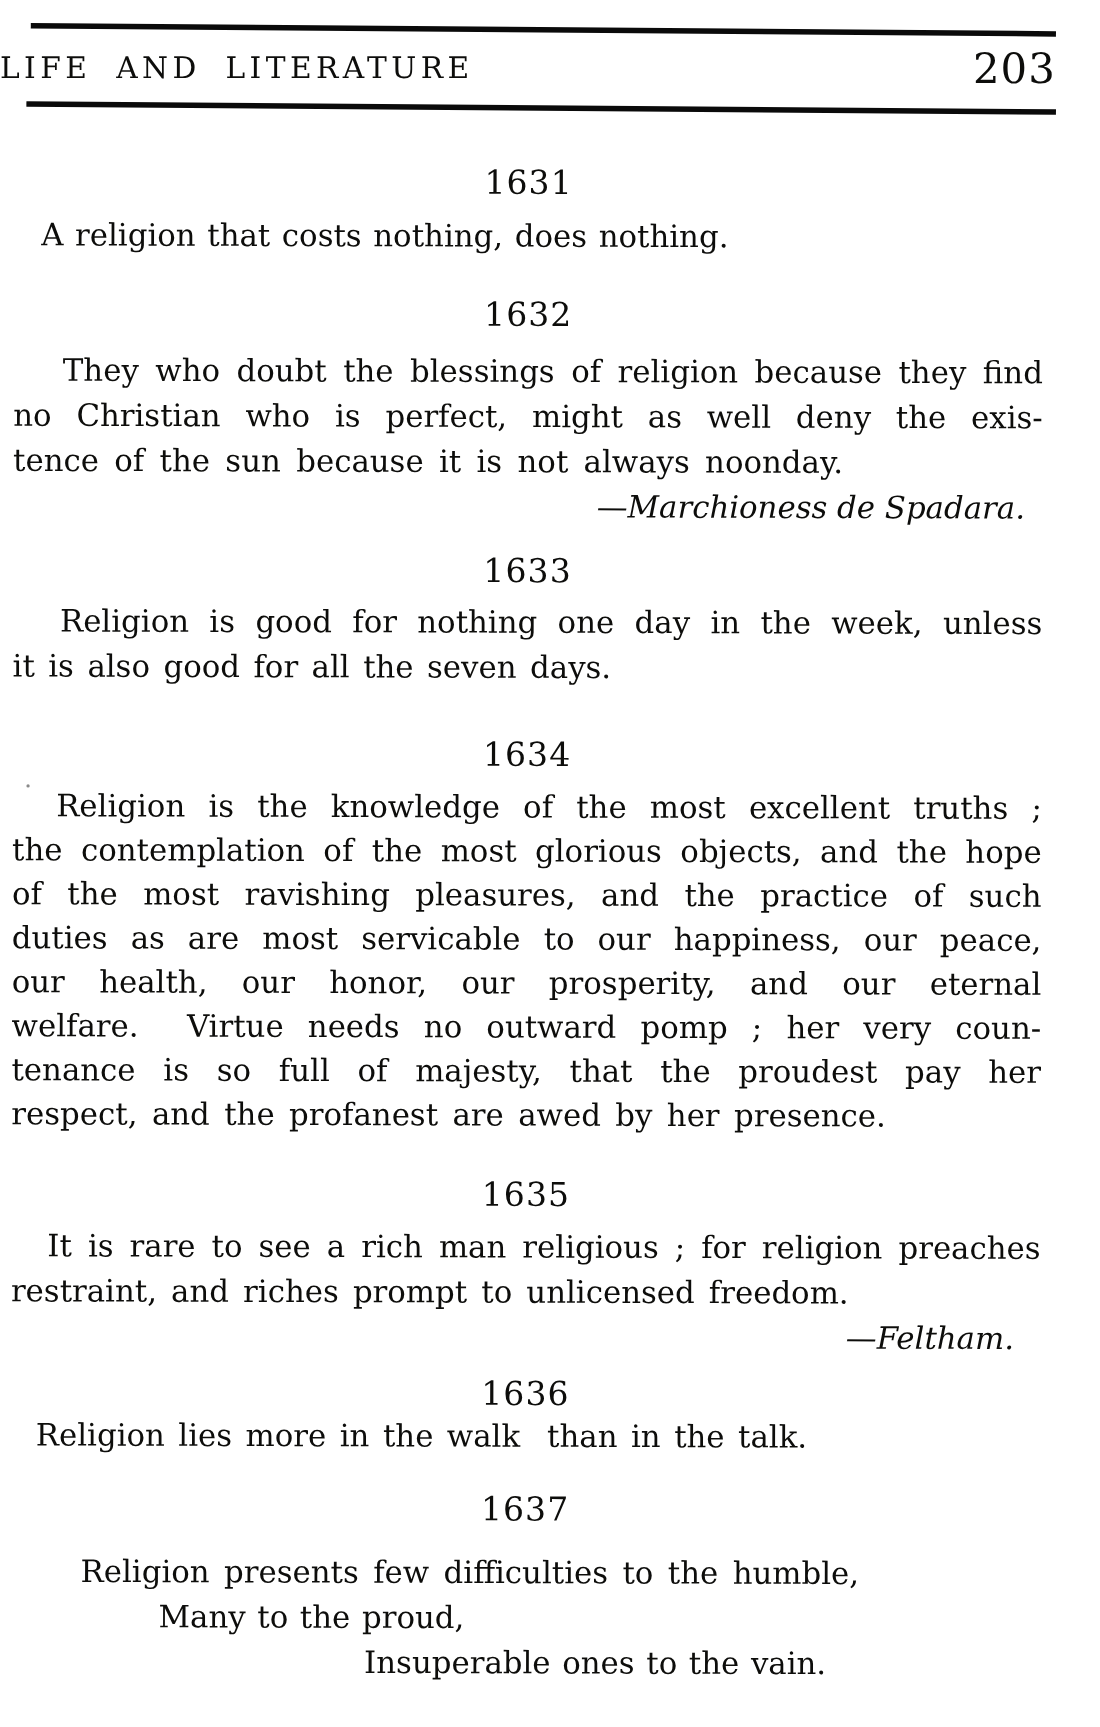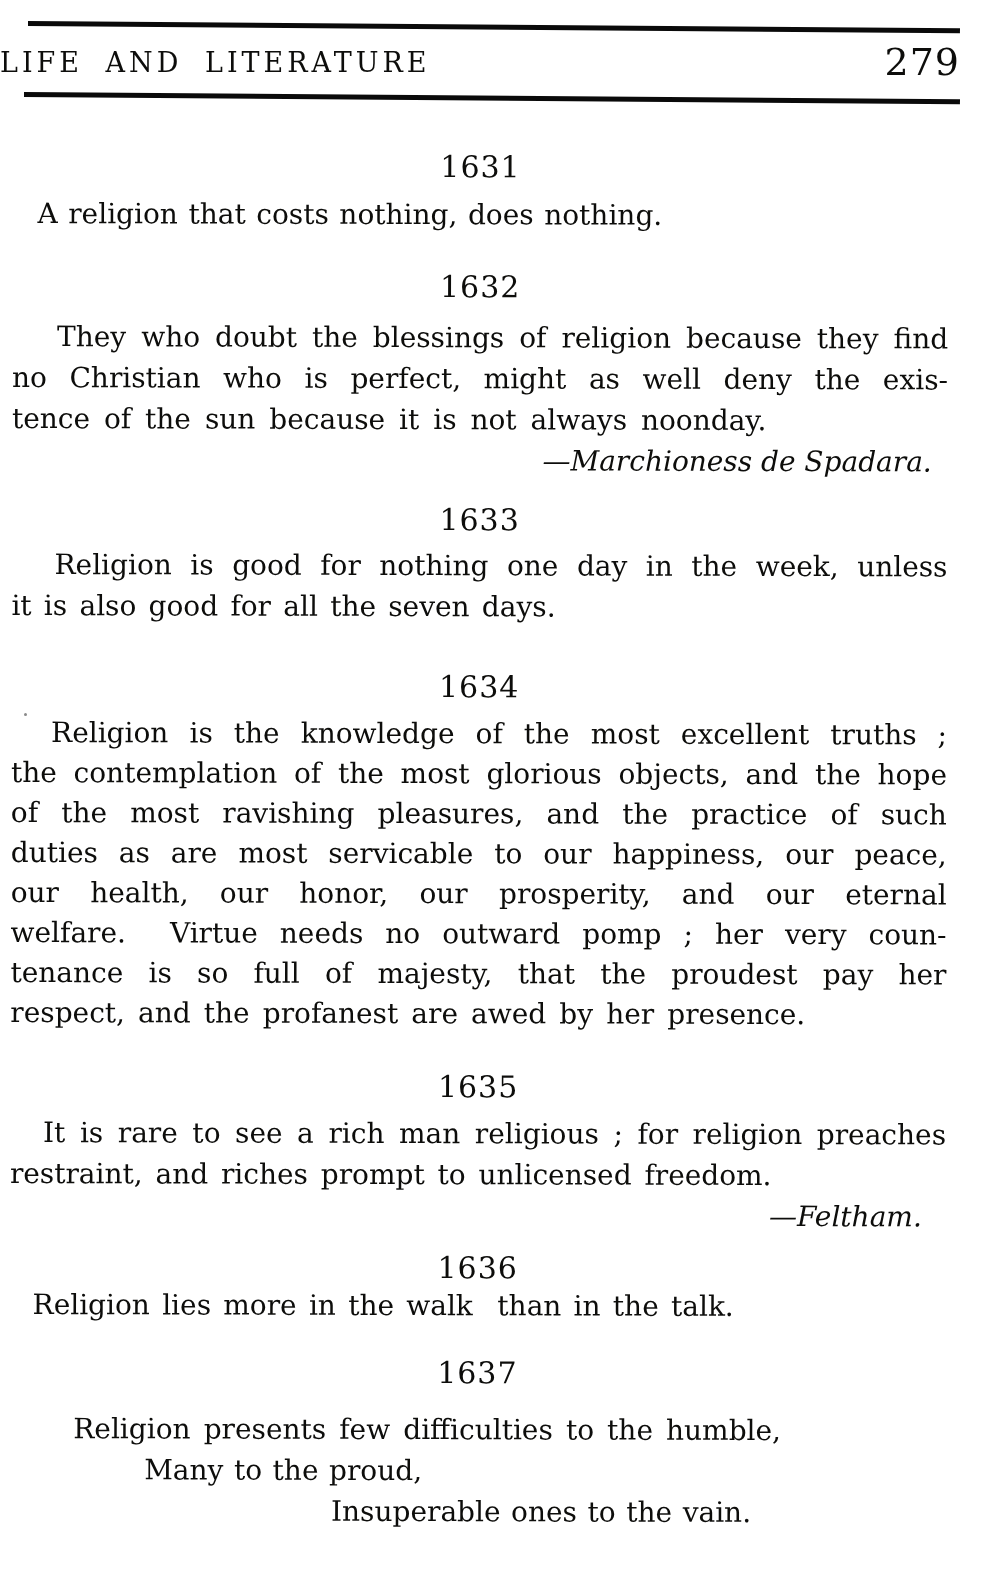--- a/index.html
+++ b/index.html
@@ -49,21 +49,21 @@
   .section:nth-child(2) .attribution{padding-right:16px;}
   .section:nth-child(5) .attribution{padding-right:24px;}
   
   .speck{position:absolute;left:24px;top:713px;width:3px;height:3px;background:#8a8a8a;border-radius:50%;}
 </style>
 </head>
 <body>
 
 <div class="rule rule-top"></div>
 <div class="running-title">LIFE AND LITERATURE</div>
-<div class="page-number">279</div>
+<div class="page-number">203</div>
 <div class="rule rule-bottom"></div>
 
 <div class="speck"></div>
 
 <div id="sections">
     <div class="section">
       <div class="sec-number">1631</div>
       <div class="para">
         <div class="line" style="padding-left: 25px;">A religion that costs nothing, does nothing.</div>
       </div>

